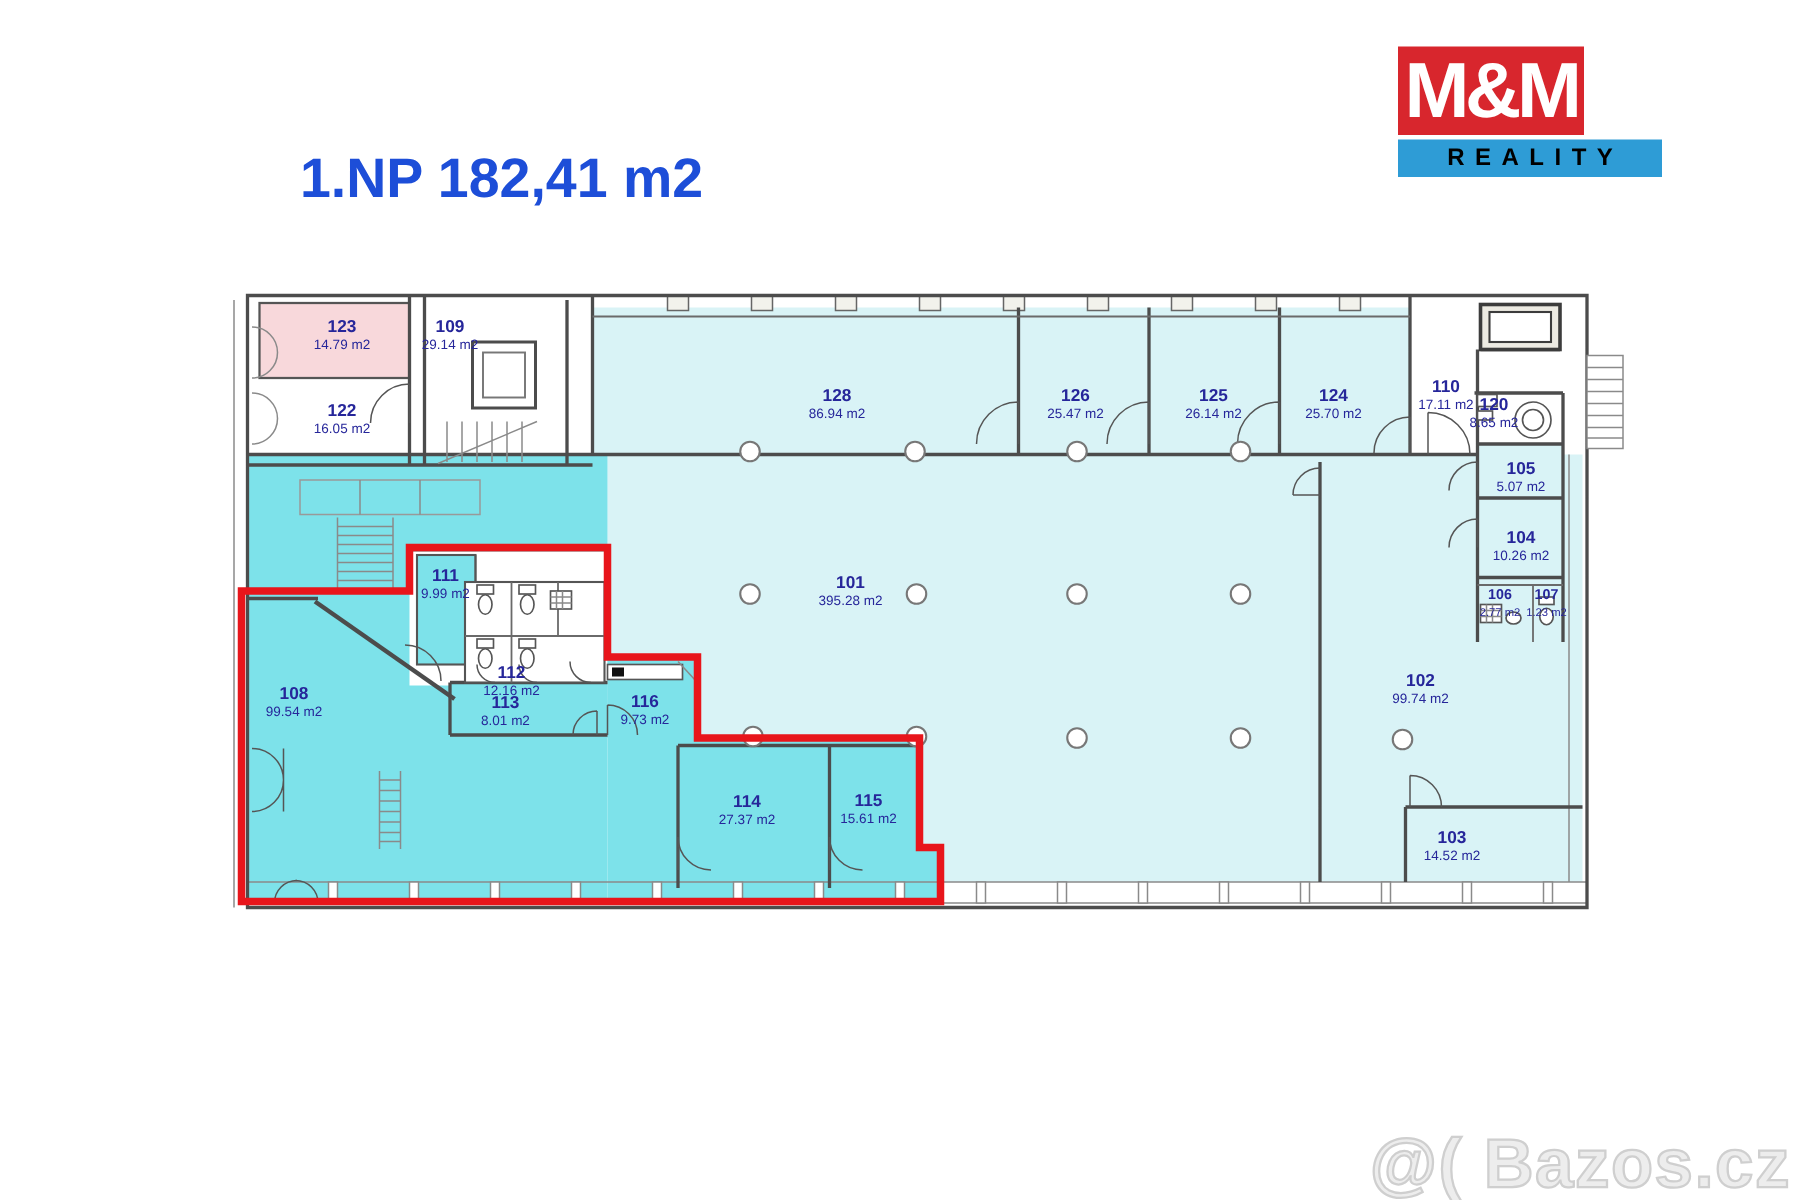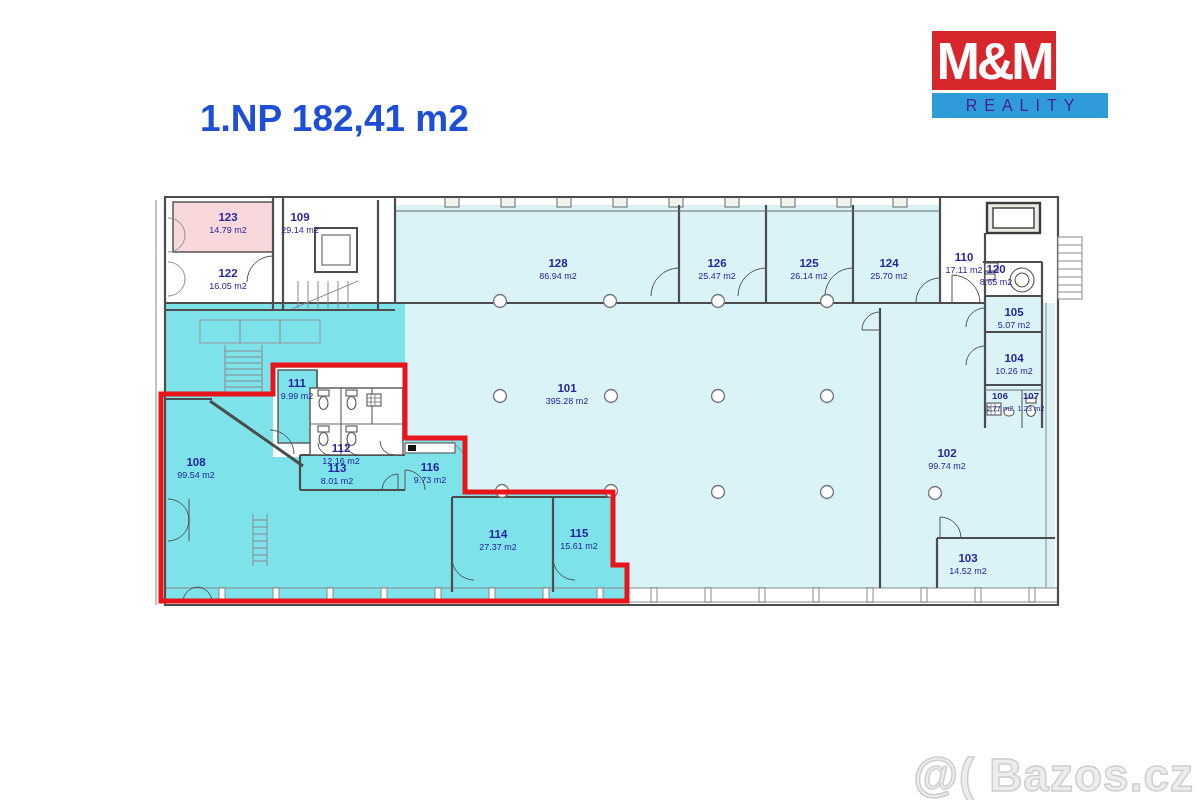--- a/index.html
+++ b/index.html
@@ -5,21 +5,21 @@
   html,body{margin:0;padding:0;background:#fff;}
   #stage{position:relative;width:1200px;height:800px;background:#fff;overflow:hidden;
          font-family:"Liberation Sans",sans-serif;}
   #title{position:absolute;left:162px;top:98px;font-size:37px;font-weight:800;
          color:#1d4ed8;letter-spacing:0;margin-left:38px;}
   .logo-red{position:absolute;left:932px;top:31px;width:124px;height:59px;
         background:var(--c-lgred);display:flex;align-items:center;justify-content:center;}
   .logo-red span{color:#fff;font-size:52px;font-weight:900;letter-spacing:-3px;line-height:1;}
   .logo-blue{position:absolute;left:932px;top:93px;width:176px;height:25px;
         background:var(--c-lgblue);display:flex;align-items:center;justify-content:center;}
-  .logo-blue span{color:#4c1d95;font-size:16px;font-weight:400;letter-spacing:7px;padding-left:7px;line-height:1;}
+  .logo-blue span{color:#000000;font-size:16px;font-weight:700;letter-spacing:7px;padding-left:7px;line-height:1;}
   #watermark{position:absolute;right:6px;top:748px;font-size:46px;font-weight:700;
         color:#ededed;-webkit-text-stroke:1.5px #cfcfcf;letter-spacing:1px;}
   svg{position:absolute;left:0;top:0;}
   .f-hl{fill:var(--c-hl);}
   .f-room{fill:var(--c-room);}
   .f-pink{fill:var(--c-pink);stroke:#555;stroke-width:1.5;}
   .w-main{stroke:#4c4c4c;stroke-width:2.2;fill:none;}
   .w-thin{stroke:#6a6a6a;stroke-width:1.2;fill:none;}
   .w-lite{stroke:#8a8a8a;stroke-width:1;fill:none;}
   .door{stroke:#555;stroke-width:1;fill:none;}

